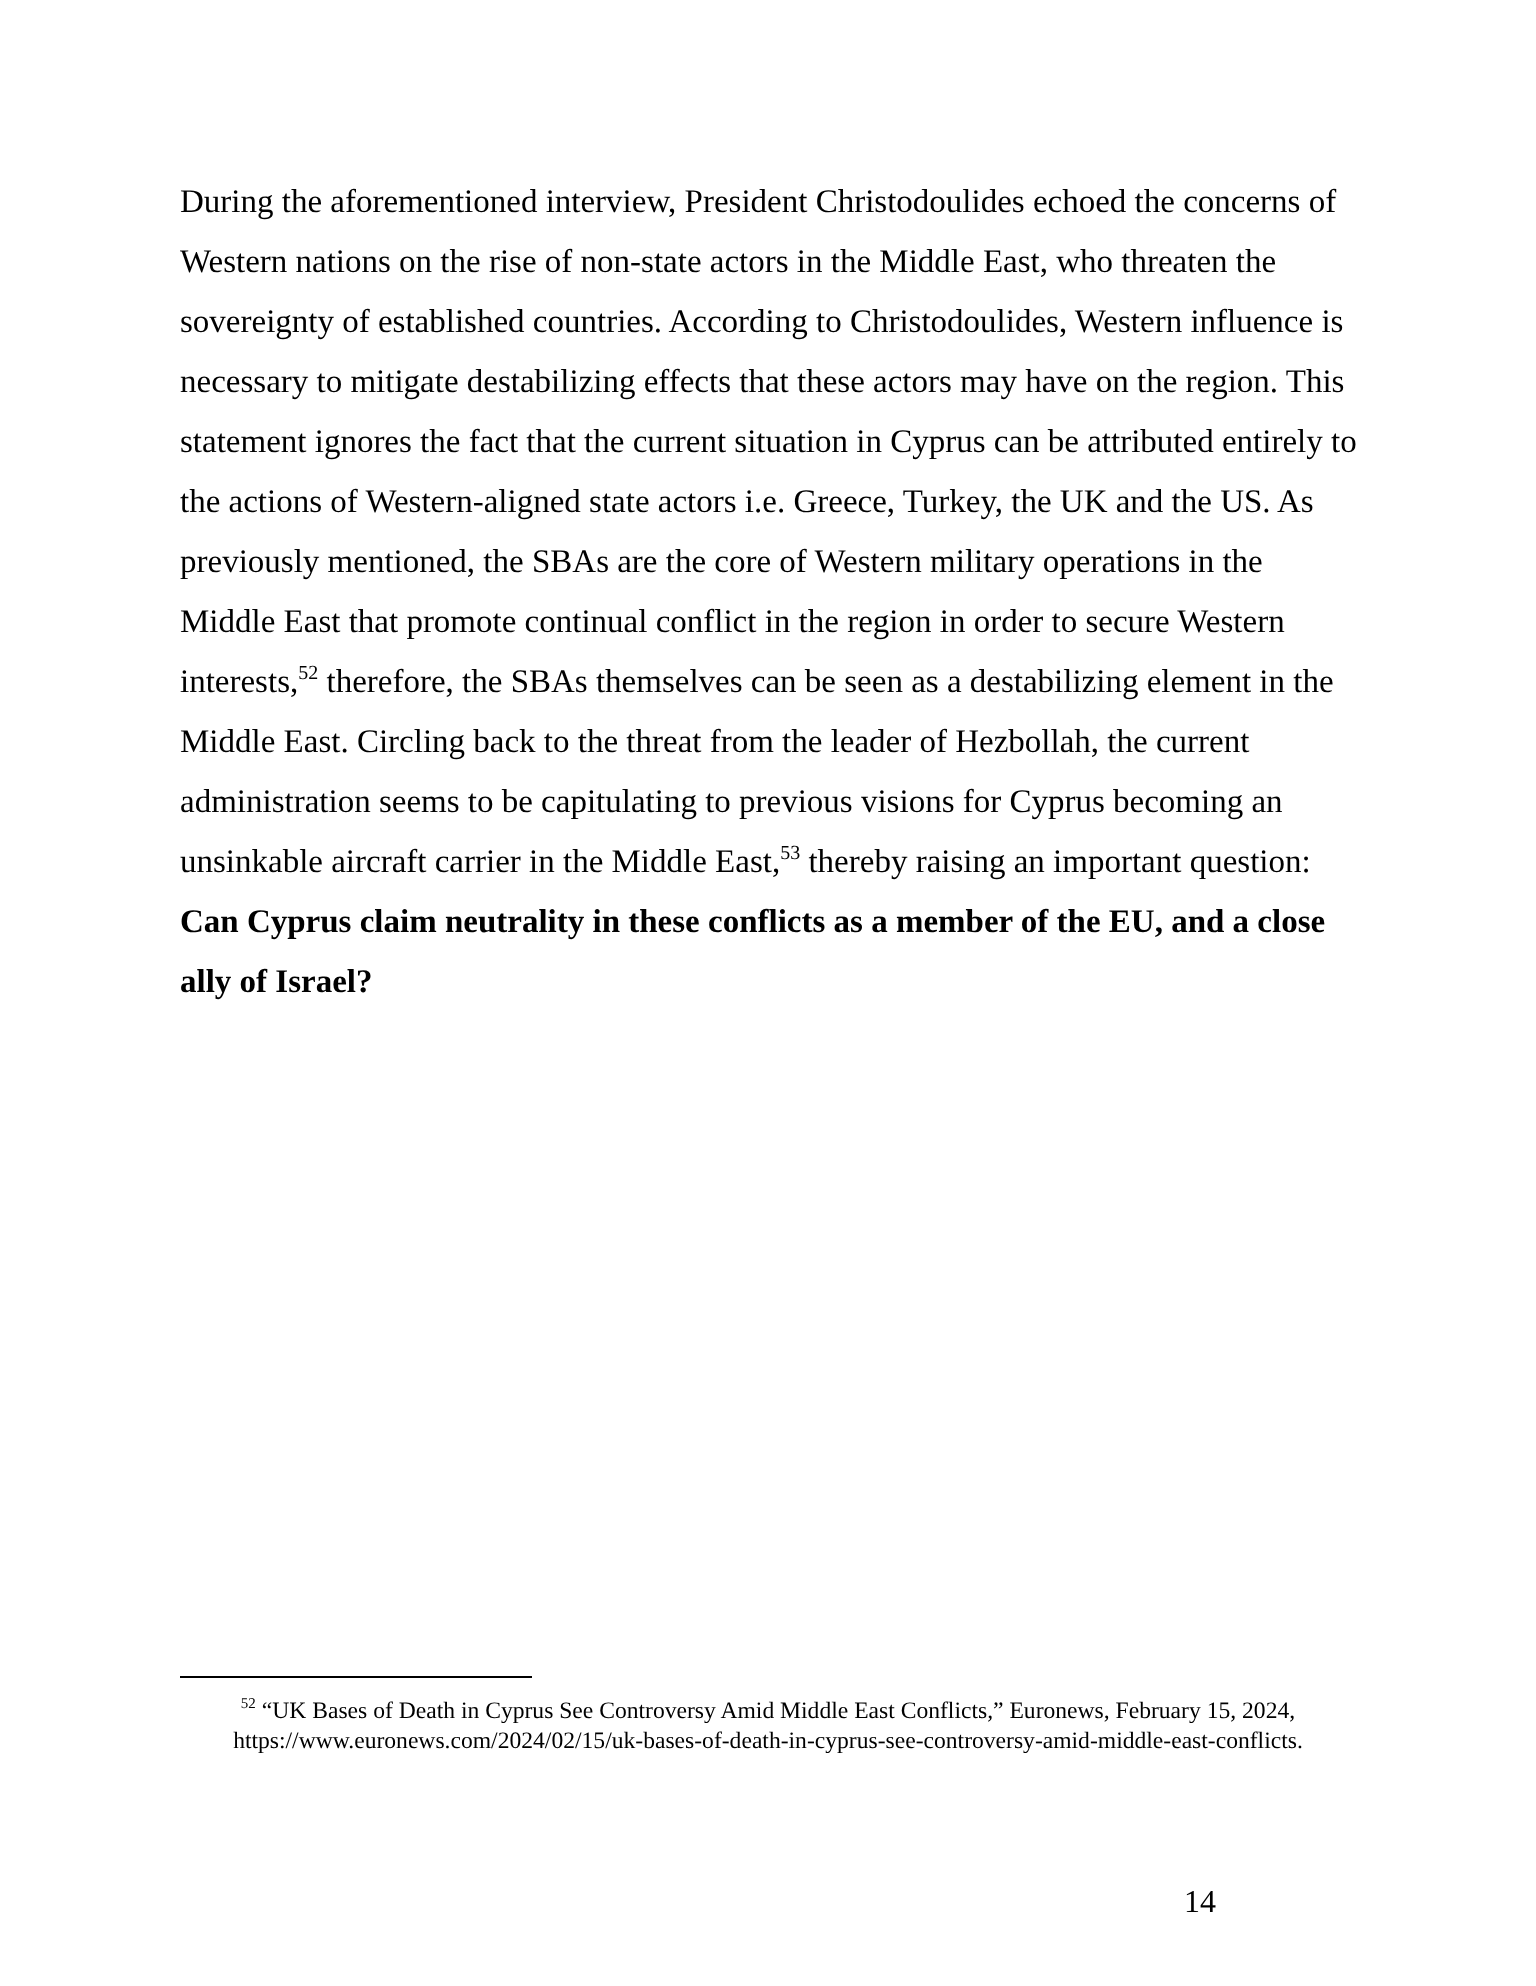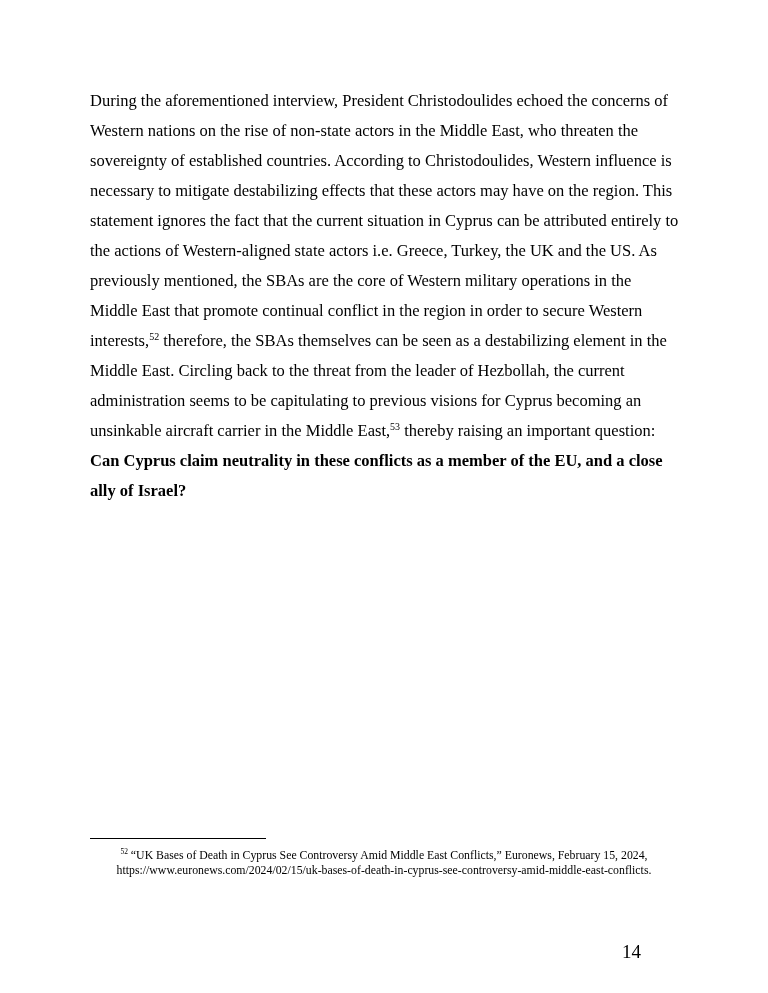--- a/index.html
+++ b/index.html
@@ -8,21 +8,20 @@
     background: #ffffff;
   }
   .page {
     position: relative;
     width: 700px;
     height: 993px;
     background: #ffffff;
     color: #000000;
     font-family: "Liberation Serif", "DejaVu Serif", serif;
     overflow: hidden;
-    padding-left: 33px;
   }
   .body-text {
     position: absolute;
     left: 90px;
     top: 86px;
     width: 592px;
     font-size: 16.5px;
     line-height: 30px;
     text-align: left;
   }
@@ -54,21 +53,21 @@
   }
   .footnote sup {
     font-size: 7.5px;
     line-height: 0;
     vertical-align: super;
   }
   .page-number {
     position: absolute;
     right: 92px;
     top: 944px;
-    font-size: 19px;
+    font-size: 16px;
     line-height: 16px;
   }
 </style>
 </head>
 <body>
 
 <div class="page">
 
   <div class="body-text"><span>During the aforementioned interview, President Christodoulides echoed the concerns of Western nations on the rise of non-state actors in the Middle East, who threaten the sovereignty of established countries. According to Christodoulides, Western influence is necessary to mitigate destabilizing effects that these actors may have on the region. This statement ignores the fact that the current situation in Cyprus can be attributed entirely to the actions of Western-aligned state actors i.e. Greece, Turkey, the UK and the US. As previously mentioned, the SBAs are the core of Western military operations in the Middle East that promote continual conflict in the region in order to secure Western interests,</span><sup>52</sup><span> therefore, the SBAs themselves can be seen as a destabilizing element in the Middle East. Circling back to the threat from the leader of Hezbollah, the current administration seems to be capitulating to previous visions for Cyprus becoming an unsinkable aircraft carrier in the Middle East,</span><sup>53</sup><span> thereby raising an important question: </span><span class="run-bold">Can Cyprus claim neutrality in these conflicts as a member of the EU, and a close ally of Israel?</span></div>
 

